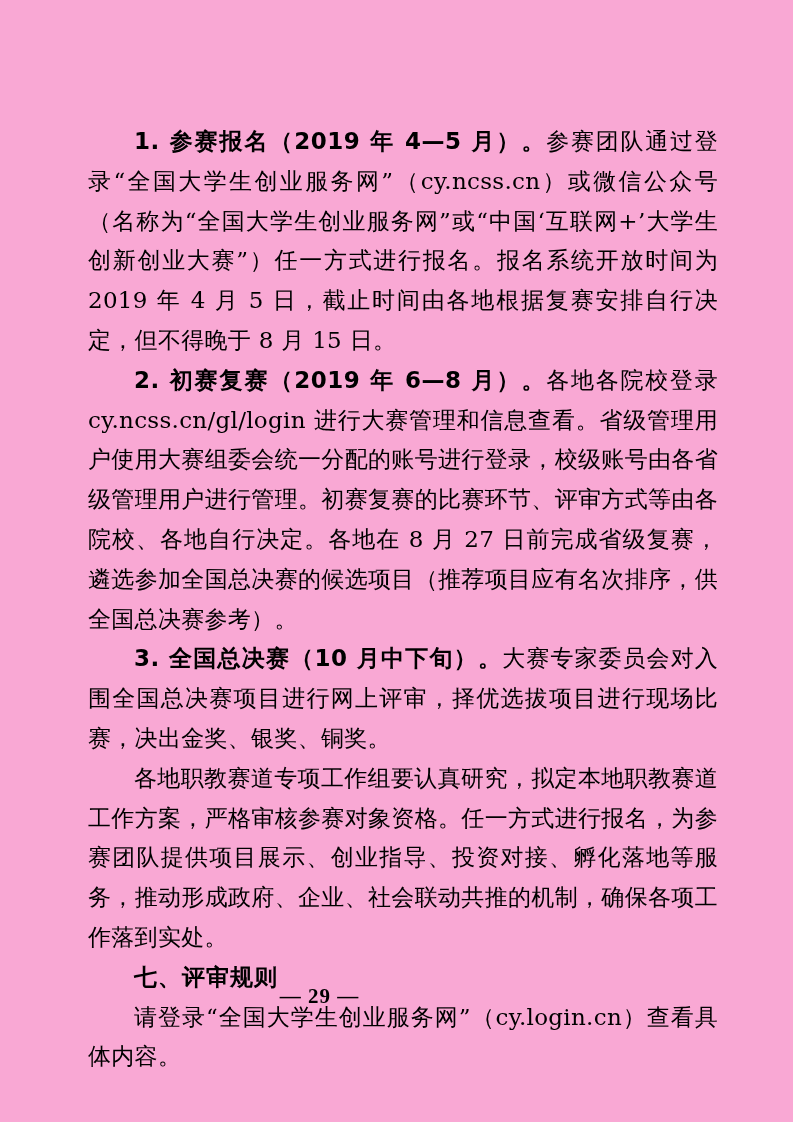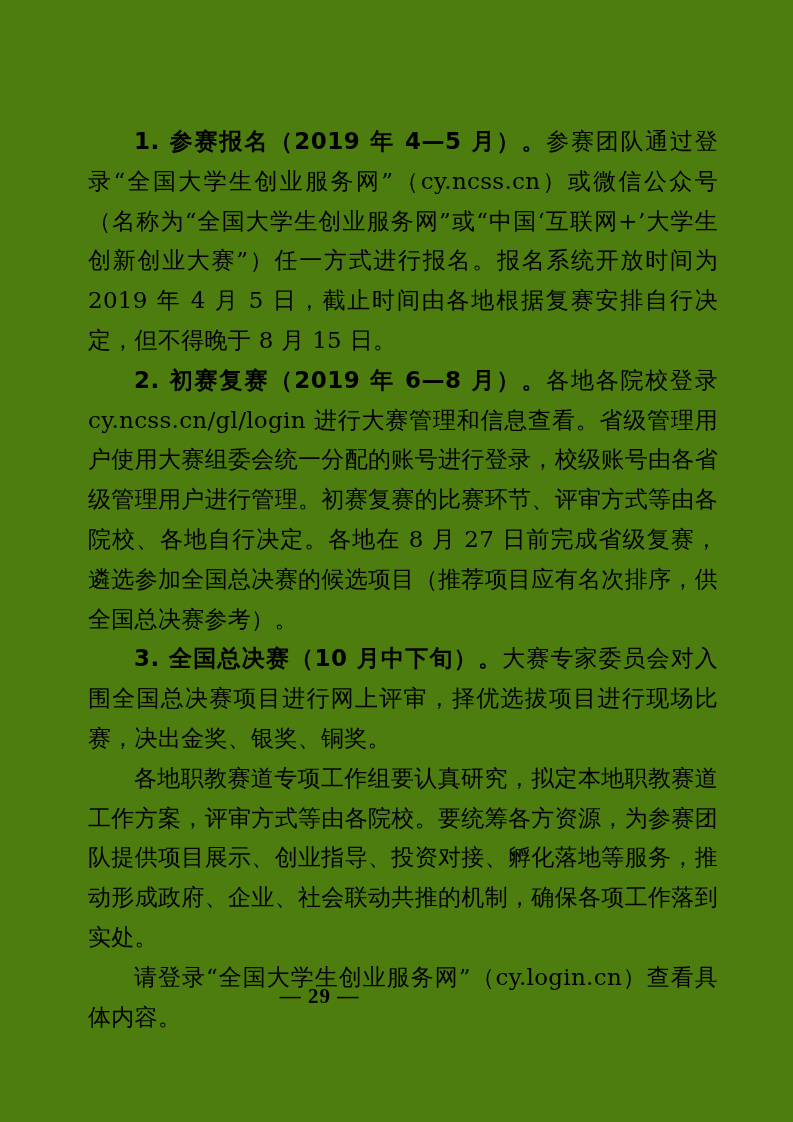--- a/index.html
+++ b/index.html
@@ -10,21 +10,21 @@
       width: 793px;
       height: 1122px;
       background: #ffffff;
       color: #000000;
       font-family: "DejaVu Serif", "Liberation Serif", serif;
     }
     .page {
       position: relative;
       width: 793px;
       height: 1122px;
-      background: #4d7c0f;
+      background: #f9a8d4;
       overflow: hidden;
     }
     .content {
       position: absolute;
       left: 88px;
       top: 122px;
       width: 630px;
     }
     .para {
       margin: 0;
@@ -67,21 +67,22 @@
 
 <div class="page">
   <div class="content">
 
     <p class="para"><span class="lead">1. 参赛报名（2019 年 4—5 月）。</span><span>参赛团队通过登录“全国大学生创业服务网”（cy.ncss.cn）或微信公众号（名称为“全国大学生创业服务网”或“中国‘互联网+’大学生创新创业大赛”）任一方式进行报名。报名系统开放时间为 2019 年 4 月 5 日，截止时间由各地根据复赛安排自行决定，但不得晚于 8 月 15 日。</span></p>
 
     <p class="para"><span class="lead">2. 初赛复赛（2019 年 6—8 月）。</span><span>各地各院校登录 cy.ncss.cn/gl/login 进行大赛管理和信息查看。省级管理用户使用大赛组委会统一分配的账号进行登录，校级账号由各省级管理用户进行管理。初赛复赛的比赛环节、评审方式等由各院校、各地自行决定。各地在 8 月 27 日前完成省级复赛，遴选参加全国总决赛的候选项目（推荐项目应有名次排序，供全国总决赛参考）。</span></p>
 
     <p class="para"><span class="lead">3. 全国总决赛（10 月中下旬）。</span><span>大赛专家委员会对入围全国总决赛项目进行网上评审，择优选拔项目进行现场比赛，决出金奖、银奖、铜奖。</span></p>
 
-    <p class="para">各地职教赛道专项工作组要认真研究，拟定本地职教赛道工作方案，评审方式等由各院校。要统筹各方资源，为参赛团队提供项目展示、创业指导、投资对接、孵化落地等服务，推动形成政府、企业、社会联动共推的机制，确保各项工作落到实处。</p>
+    <p class="para">各地职教赛道专项工作组要认真研究，拟定本地职教赛道工作方案，严格审核参赛对象资格。任一方式进行报名，为参赛团队提供项目展示、创业指导、投资对接、孵化落地等服务，推动形成政府、企业、社会联动共推的机制，确保各项工作落到实处。</p>
 
+    <p class="section-heading">七、评审规则</p>
 
     <p class="para">请登录“全国大学生创业服务网”（cy.login.cn）查看具体内容。</p>
 
   </div>
 
   <div class="page-number">— 29 —</div>
 </div>
 
 </body></html>

